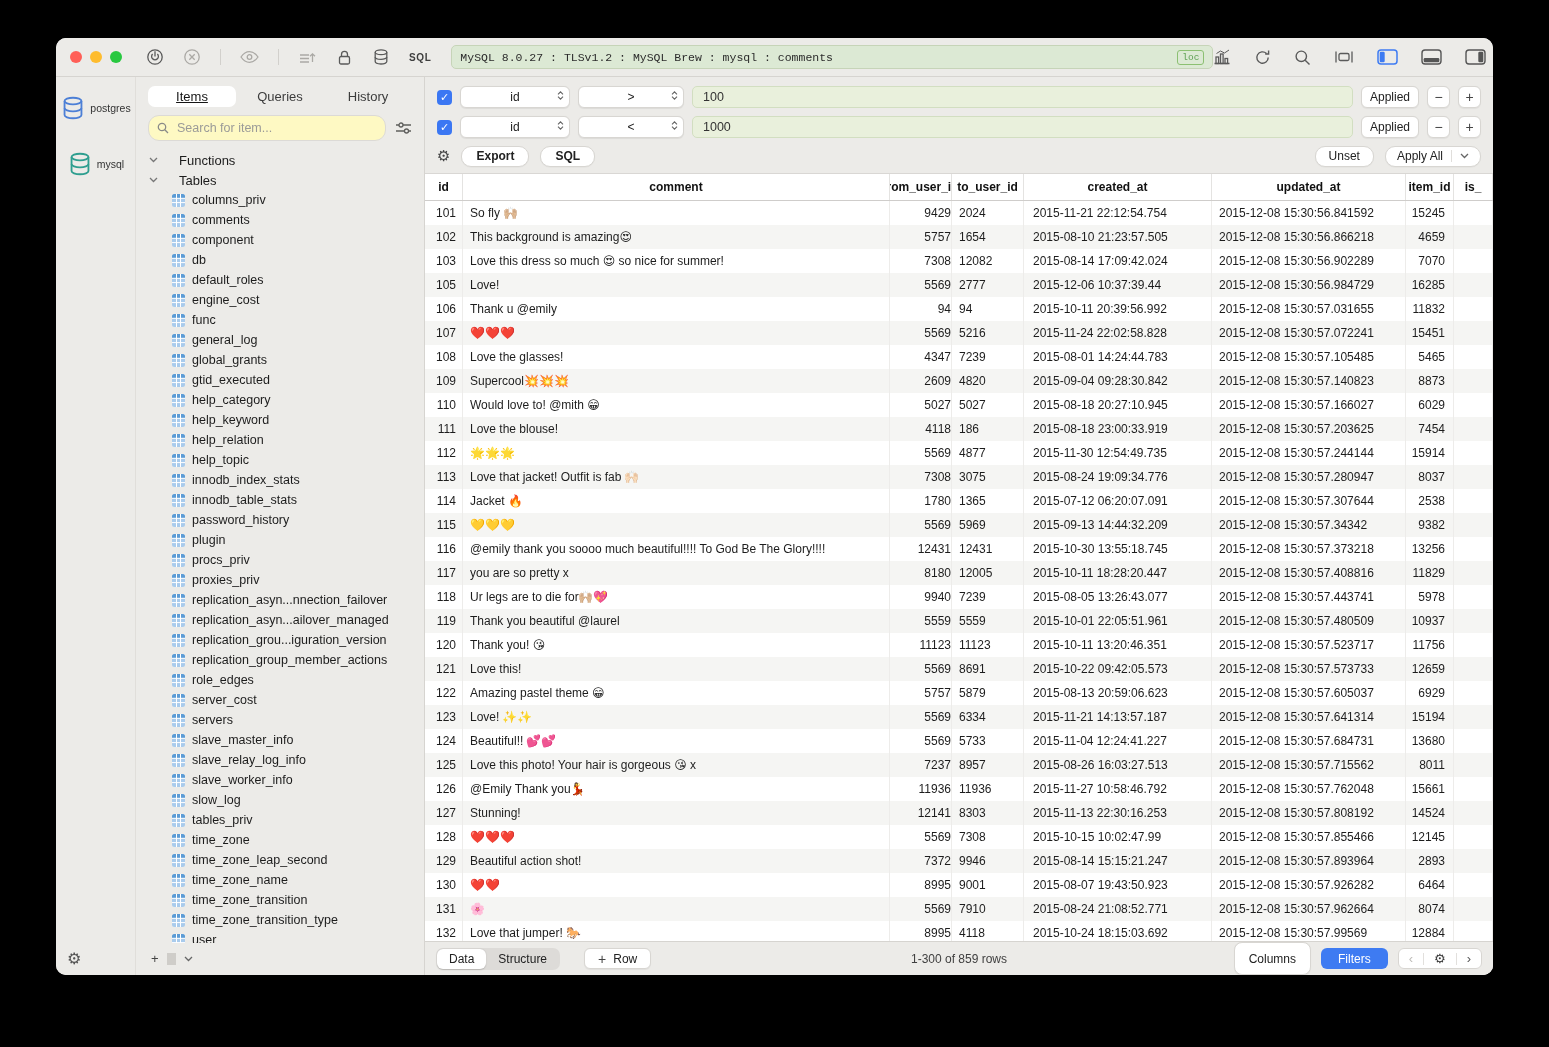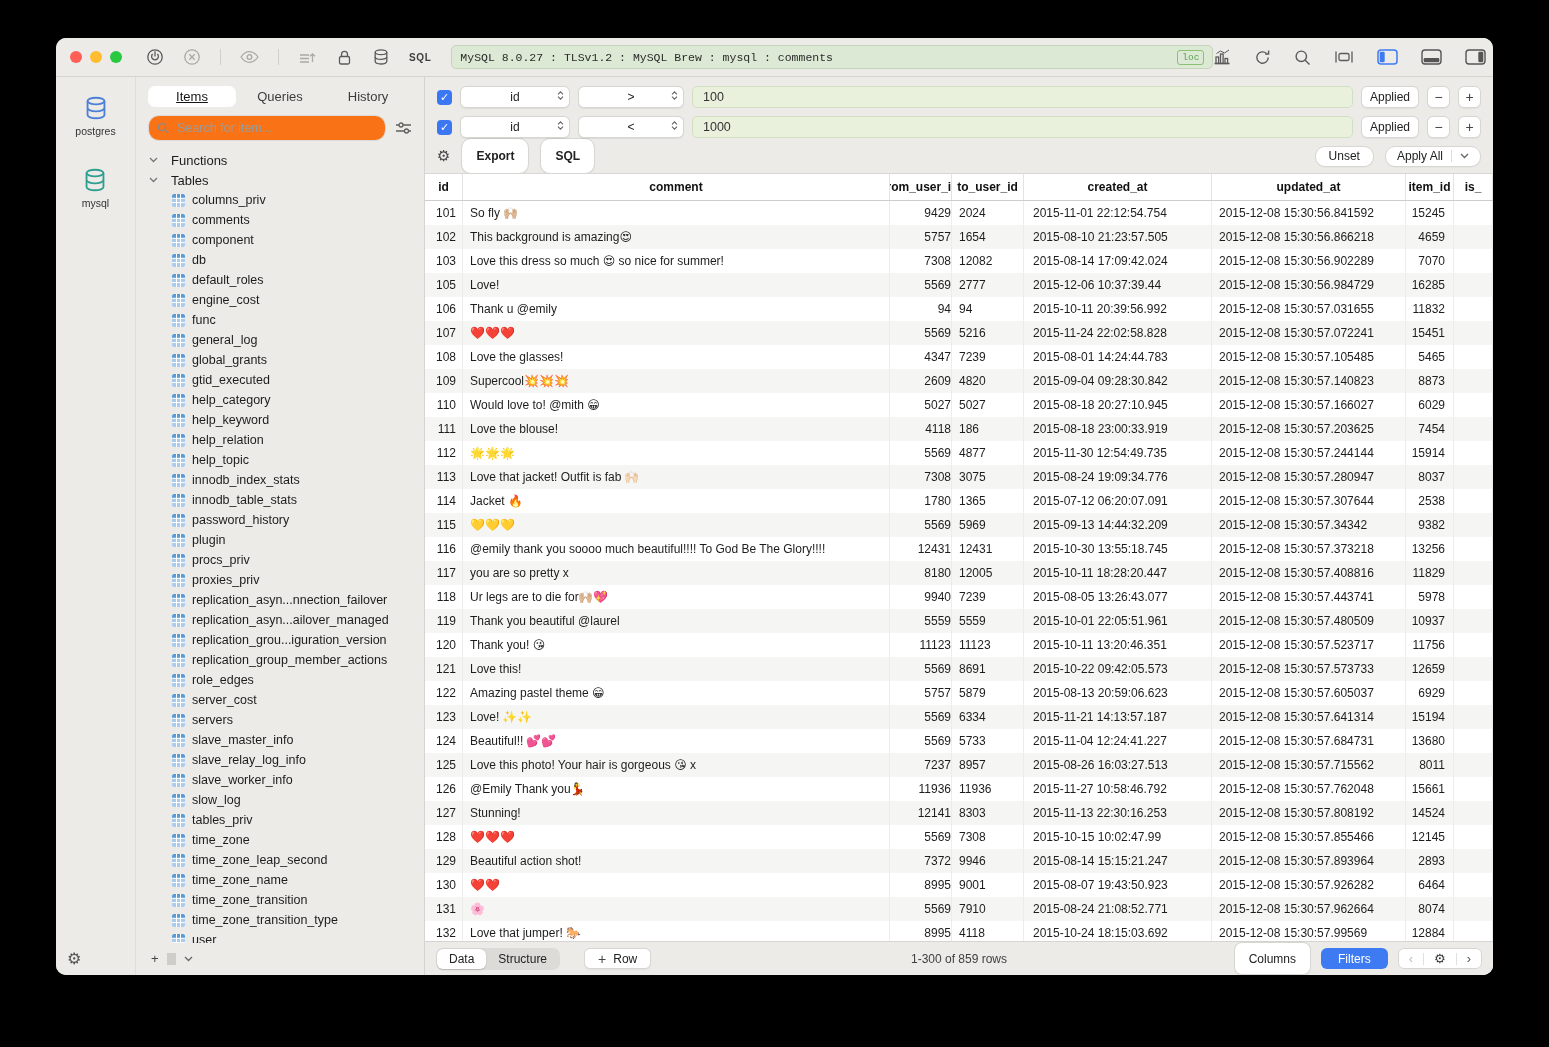--- a/index.html
+++ b/index.html
@@ -18,33 +18,33 @@
   .title-field{flex:0 0 744px;height:22px;background:var(--title-bg,#DCE9D4);border:1px solid var(--title-border,#C6D4B8);
     border-radius:5px;display:flex;align-items:center;padding:0 8px;
     font-family:"Liberation Mono","DejaVu Sans Mono",monospace;font-size:11.5px;color:#2b2b2b;}
   .loc-badge{margin-left:auto;font-size:9.5px;color:var(--badge,#5FA254);border:1px solid var(--badge-border,#8CC072);
     border-radius:3px;padding:0 4px;line-height:13px;font-family:"Liberation Mono","DejaVu Sans Mono",monospace;}
   .tb-right{display:flex;align-items:center;gap:23px;margin-left:auto;}
   
   .body-row{flex:1;display:flex;min-height:0;}
   .rail{flex:0 0 79px;background:#ECEBE8;border-right:1px solid #E0DEDA;display:flex;flex-direction:column;
     align-items:center;padding-top:18px;gap:30px;position:relative;}
-  .conn{display:flex;flex-direction:column;align-items:center;gap:4px;font-size:10.5px;color:#333;cursor:default;}
+  .conn{display:flex;flex-direction:row;align-items:center;gap:4px;font-size:10.5px;color:#333;cursor:default;}
   .rail-gear{position:absolute;left:11px;bottom:7px;font-size:16px;color:#555;}
   
   .sidebar{flex:0 0 288px;background:#ECEBE8;border-right:1px solid #D6D4D0;display:flex;flex-direction:column;min-height:0;}
   .tabs{display:flex;align-items:center;padding:9px 12px 5px;}
   .tab{flex:1;text-align:center;font-size:13px;color:#3c3c3c;padding:3px 0;border-radius:7px;}
   .tab.active{background:#ffffff;color:#151515;text-decoration:underline;}
   .search-row{display:flex;align-items:center;gap:9px;padding:3px 12px 5px;}
-  .search-box{flex:1;display:flex;align-items:center;gap:6px;background:#f97316;border:1px solid #DCDAD6;border-radius:11px;height:24px;padding:0 8px;}
+  .search-box{flex:1;display:flex;align-items:center;gap:6px;background:#fef9c3;border:1px solid #DCDAD6;border-radius:11px;height:24px;padding:0 8px;}
   .search-box input{border:none;outline:none;flex:1;font-size:12.5px;color:#333;background:transparent;font-family:inherit;}
   .search-box input::placeholder{color:#9b9b98;}
   .tree{flex:1;overflow:hidden;padding:4px 0 0 13px;font-size:13px;color:#1c1c1c;}
-  .tree-row{display:flex;align-items:center;gap:13px;height:20px;}
+  .tree-row{display:flex;align-items:center;gap:21px;height:20px;}
   .tree-item{display:flex;align-items:center;gap:7px;height:20px;padding-left:23px;font-size:12.5px;white-space:nowrap;overflow:hidden;}
   .sidebar-bottom{flex:0 0 32px;display:flex;align-items:center;padding:0 11px;}
   .add-group{display:flex;align-items:center;height:18px;color:#444;}
   .add-group .seg-d{width:1px;height:12px;background:#CFCDC9;margin:0 4px;}
   .add-group span{font-size:13px;line-height:16px;padding:0 4px;}
   
   .main{flex:1;display:flex;flex-direction:column;min-width:0;background:#ECEBE8;}
   .filters{padding:9px 12px 5px;display:flex;flex-direction:column;gap:8px;}
   .frow{display:flex;align-items:center;gap:8px;height:22px;}
   .checkbox{width:15px;height:15px;border-radius:4px;background:var(--check,#3B77F3);color:#fff;font-size:11px;
@@ -54,21 +54,21 @@
   .select.fieldw{flex:0 0 110px;}.select.opw{flex:0 0 106px;}
   .stepper{position:absolute;right:5px;top:4px;display:flex;flex-direction:column;gap:1px;}
   .ginput{flex:1;background:var(--green-bg,#E9F0DC);border:1px solid var(--green-border,#D2DEC1);border-radius:5px;
     height:22px;display:flex;align-items:center;padding:0 10px;font-size:12.5px;color:#333;box-sizing:border-box;}
   .btn{background:#fff;border:1px solid #D8D6D2;border-radius:6px;font-size:12px;color:#222;display:inline-flex;
     align-items:center;justify-content:center;box-shadow:0 .5px 1px rgba(0,0,0,.05);box-sizing:border-box;}
   .applied{flex:0 0 58px;height:22px;}
   .sqbtn{flex:0 0 23px;height:22px;font-size:14px;color:#444;}
   .actionbar{display:flex;align-items:center;gap:11px;padding:3px 12px 7px;height:30px;box-sizing:border-box;}
   .gear-sm{font-size:15px;color:#454545;}
-  .pill{height:36px;border-radius:10px;padding:0 14px;font-size:12px;font-weight:600;}
+  .pill{height:21px;border-radius:10px;padding:0 14px;font-size:12px;font-weight:600;}
   .shortcuts{display:flex;gap:15px;font-size:11.5px;color:#6f6f6f;white-space:nowrap;overflow:hidden;margin-left:4px;}
   .unset{margin-left:auto;height:21px;border-radius:10px;padding:0 13px;font-size:12px;}
   .applyall{height:21px;border-radius:10px;padding:0 11px;font-size:12px;gap:8px;}
   .applyall .seg-d{width:1px;height:12px;background:#E0DEDB;}
   
   .grid{flex:1;background:#fff;overflow:hidden;display:flex;flex-direction:column;border-top:1px solid #D9D7D4;min-height:0;}
   .ghead{display:flex;flex:0 0 26px;border-bottom:1px solid #CFCDCB;font-weight:700;font-size:12px;color:#111;}
   .cell{overflow:hidden;white-space:nowrap;box-sizing:border-box;display:flex;align-items:center;border-right:1px solid #EDECEA;}
   .ghead .cell{justify-content:center;padding:0;border-right:1px solid #E4E3E1;}
   .grows{flex:1;overflow:hidden;}
@@ -889,21 +889,21 @@
           <span class="cell c6">item_id</span>
           <span class="cell c7">is_</span>
         </div>
         <div class="grows">
 
         <div class="grow">
               <span class="cell c0">101</span>
               <span class="cell c1">So fly 🙌🏼</span>
               <span class="cell c2">9429</span>
               <span class="cell c3">2024</span>
-              <span class="cell c4">2015-11-01 22:12:54.754</span>
+              <span class="cell c4">2015-11-21 22:12:54.754</span>
               <span class="cell c5">2015-12-08 15:30:56.841592</span>
               <span class="cell c6">15245</span>
               <span class="cell c7"></span>
             </div>
             <div class="grow">
               <span class="cell c0">102</span>
               <span class="cell c1">This background is amazing😍</span>
               <span class="cell c2">5757</span>
               <span class="cell c3">1654</span>
               <span class="cell c4">2015-08-10 21:23:57.505</span>

